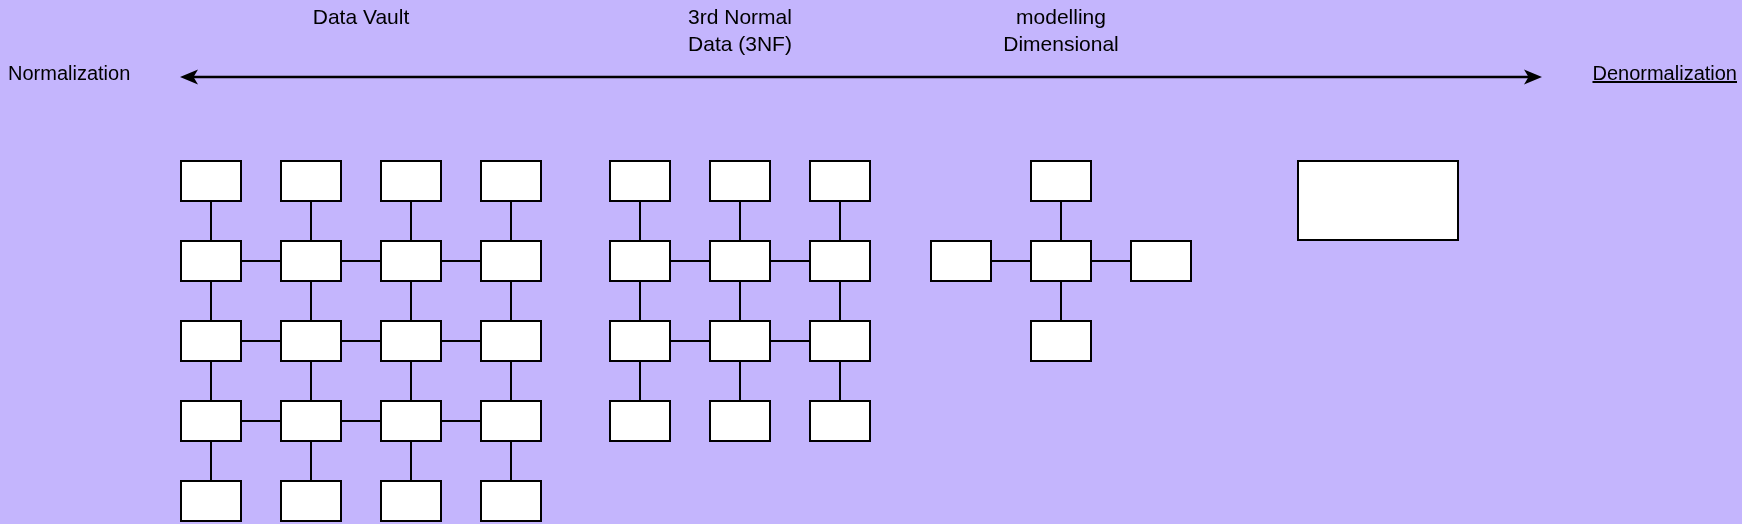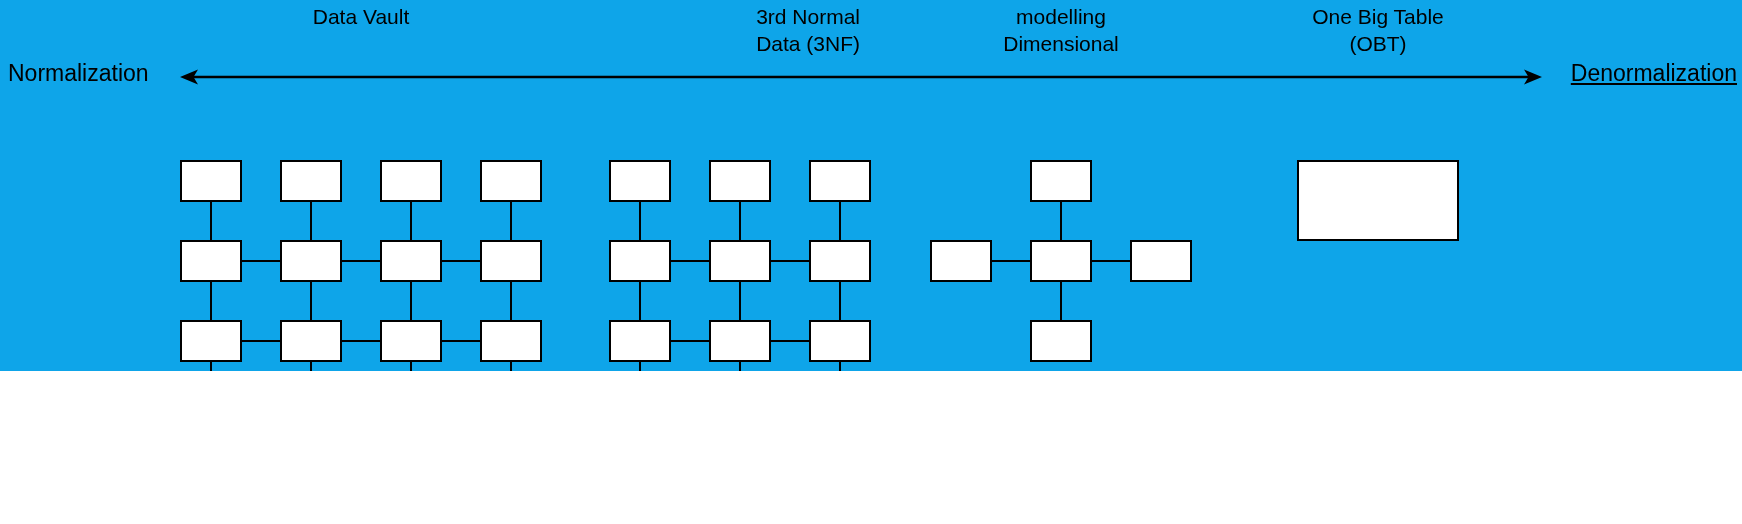--- a/index.html
+++ b/index.html
@@ -3,22 +3,22 @@
 <meta charset="utf-8">
 <style>
   html, body {
     margin: 0;
     padding: 0;
     background: #ffffff;
   }
   .canvas {
     position: relative;
     width: 1742px;
-    height: 371px;
-    background: #0ea5e9;
+    height: 524px;
+    background: #c4b5fd;
     font-family: "Liberation Sans", "DejaVu Sans", sans-serif;
     color: #000000;
     overflow: hidden;
   }
   .diagram-svg {
     position: absolute;
     left: 0;
     top: 0;
     width: 1742px;
     height: 524px;
@@ -43,27 +43,27 @@
   .approach-label {
     position: absolute;
     top: 3px;
     width: 240px;
     text-align: center;
     font-size: 21px;
     line-height: 27px;
     white-space: nowrap;
   }
   .approach-label.dv   { left: 241px; }  
-  .approach-label.tnf  { left: 620px; text-align: right; }  
+  .approach-label.tnf  { left: 620px; }  
   .approach-label.dim  { left: 941px; }  
   .approach-label.obt  { left: 1258px; } 
   .axis-label {
     position: absolute;
     top: 60px;
-    font-size: 23px;
+    font-size: 20px;
     line-height: 26px;
     white-space: nowrap;
   }
   .axis-label.left  { left: 8px; }
   .axis-label.right { right: 5px; text-decoration: underline; }
 </style>
 </head>
 <body>
 
 <div class="canvas">
@@ -75,24 +75,20 @@
   <div class="approach-label tnf">
     <div>3rd Normal</div>
     <div>Data (3NF)</div>
   </div>
 
   <div class="approach-label dim">
     <div>modelling</div>
     <div>Dimensional</div>
   </div>
 
-  <div class="approach-label obt">
-    <div>One Big Table</div>
-    <div>(OBT)</div>
-  </div>
 
   <div class="axis-label left">Normalization</div>
   <div class="axis-label right">Denormalization</div>
 
   <svg id="diagram-svg" class="diagram-svg" viewBox="0 0 1742 524" xmlns="http://www.w3.org/2000/svg">
     <g>
       <line class="arrow-line" x1="191" y1="77" x2="1531" y2="77"></line>
       <polygon class="arrow-head" points="180,77 198,69.5 193.5,77 198,84.5"></polygon>
       <polygon class="arrow-head" points="1542,77 1524,69.5 1528.5,77 1524,84.5"></polygon>
     </g>

